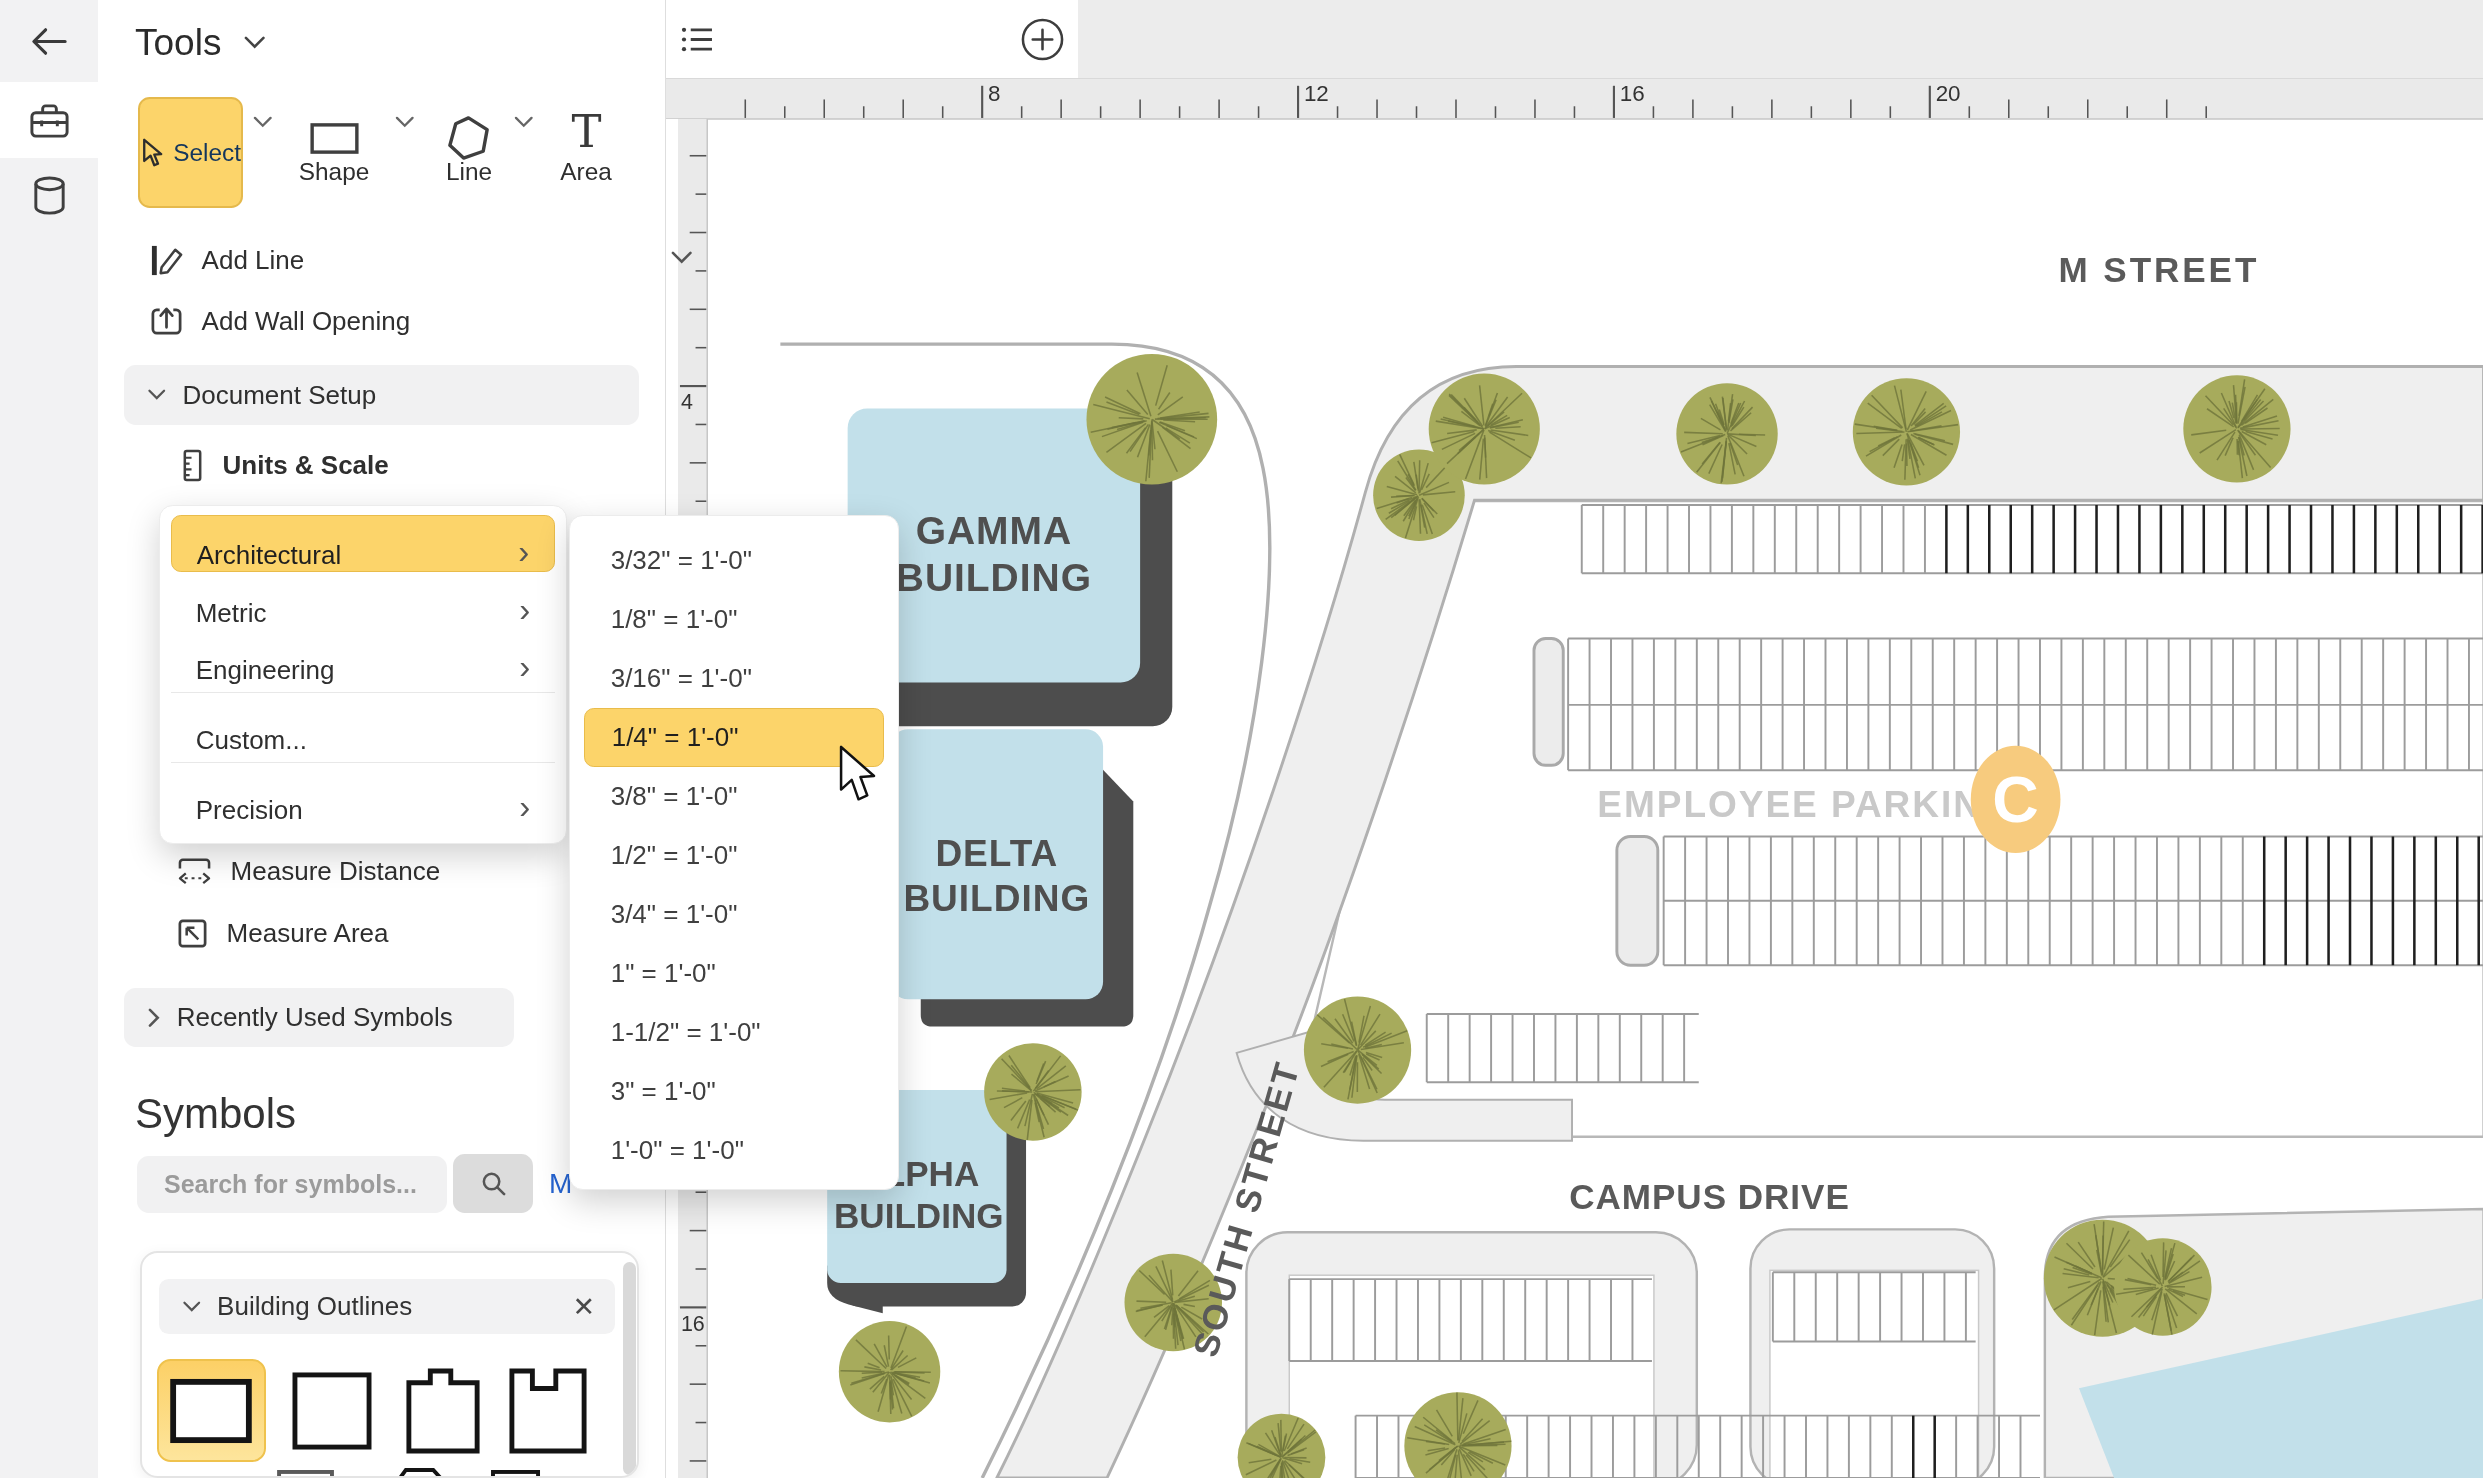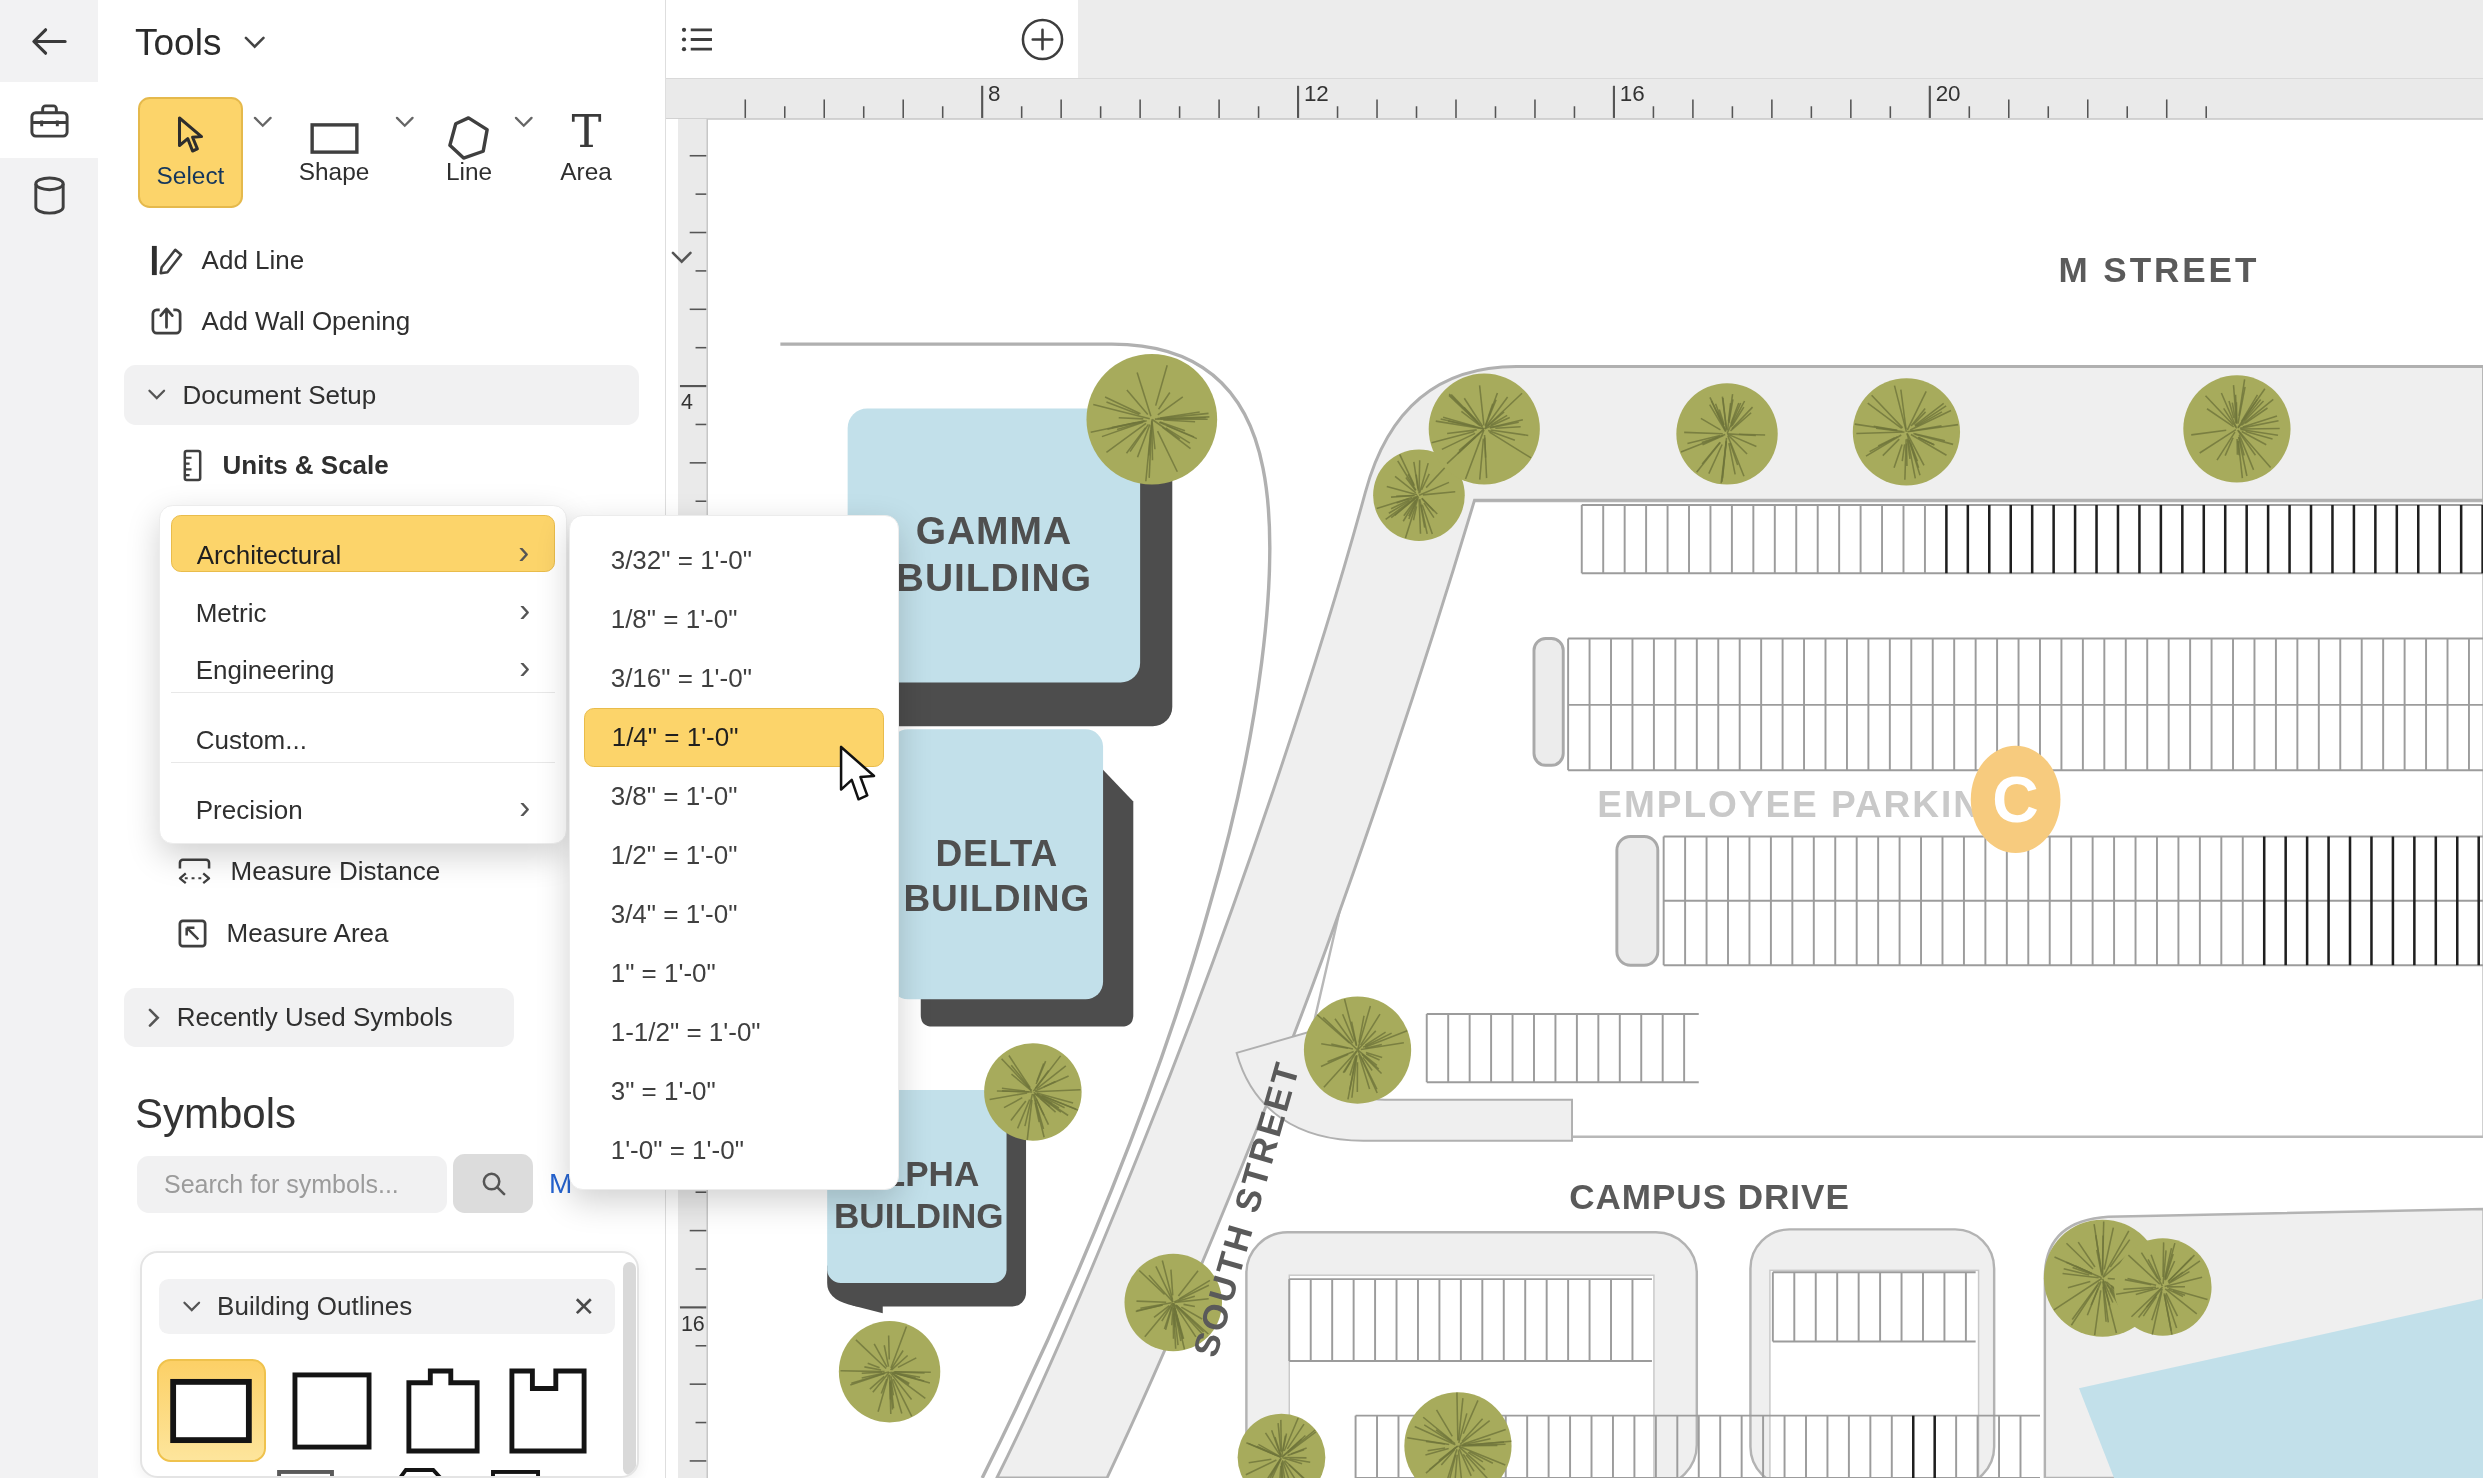--- a/index.html
+++ b/index.html
@@ -9,27 +9,27 @@
 
   
   #rail{left:0;top:0;width:98px;height:1478px;background:#f2f2f3;z-index:20;}
   #rail .white-seg{left:0;top:82px;width:98px;height:76px;background:#fff;}
   .rail-btn{width:98px;height:76px;display:flex;align-items:center;justify-content:center;}
 
   
   #panel{left:98px;top:0;width:568px;height:1478px;background:#fff;border-right:1px solid #dedede;z-index:20;box-sizing:border-box;}
   #tools-title{left:37px;top:21.5px;font-size:37px;font-weight:500;color:#2b2b2b;display:flex;align-items:center;gap:21.5px;}
   .tool-label{font-size:24.4px;color:#2f2f2f;text-align:center;}
-  #select-btn{left:40px;top:97px;width:105px;height:111px;background:#fcd46a;border:2px solid #e5b94c;border-radius:11.7px;box-sizing:border-box;display:flex;flex-direction:column;align-items:center;justify-content:center;gap:7.8px;}
+  #select-btn{left:40px;top:97px;width:105px;height:111px;background:#fcd46a;border:2px solid #e5b94c;border-radius:11.7px;box-sizing:border-box;display:flex;flex-direction:row;align-items:center;justify-content:center;gap:7.8px;}
   #select-btn .tool-label{color:#14365c;font-weight:500;}
   .row-item{display:flex;align-items:center;gap:17.6px;font-size:26px;color:#2f2f2f;}
   .bar{background:#f1f1f2;border-radius:11.7px;display:flex;align-items:center;gap:15.6px;font-size:26px;color:#2f2f2f;box-sizing:border-box;padding-left:23.4px;}
   #symbols-title{left:37px;top:1090px;font-size:42px;font-weight:500;color:#343434;}
   #search-wrap{left:39px;top:1156px;width:310px;height:57px;background:#f1f1f2;border-radius:11.7px;}
-  #search-wrap input{width:100%;height:100%;border:none;background:transparent;outline:none;font-size:25px;color:#555;padding:0 0 0 27px;font-family:"Liberation Sans",sans-serif;box-sizing:border-box;}
+  #search-wrap input{width:100%;height:100%;border:none;background:transparent;outline:none;font-size:25px;color:#555;padding:0 0 0 27px;font-family:"Liberation Sans",sans-serif;box-sizing:border-box;font-weight:bold;}
   #search-wrap input::placeholder{color:#9b9b9b;}
   #search-btn{left:355px;top:1154px;width:80px;height:59px;background:#dcdcdc;border-radius:11.7px;display:flex;align-items:center;justify-content:center;}
   #more-link{left:451px;top:1168px;font-size:28px;font-weight:500;color:#2563d0;}
   #card{left:42px;top:1251px;width:499px;height:227px;background:#fff;border:2px solid #e4e4e4;border-radius:17.6px;box-shadow:0 3.9px 13.7px rgba(0,0,0,.06);box-sizing:border-box;overflow:hidden;}
   #card-header{left:16.6px;top:26px;width:456px;height:55px;background:#f2f2f3;border-radius:9.8px;display:flex;align-items:center;gap:15.6px;font-size:26px;color:#333;padding-left:23.4px;box-sizing:border-box;}
   #card-close{margin-left:auto;margin-right:19.5px;color:#4a4a4a;font-size:27px;}
   #scroll-thumb{left:481px;top:8.8px;width:12.7px;height:213px;background:#d9d9d9;border-radius:6.8px;}
   .cell{top:106px;width:109px;height:103px;border-radius:13.7px;display:flex;align-items:center;justify-content:center;}
   .cell.sel{background:linear-gradient(#fcd066,#fde59c);border:2px solid #efc24d;box-sizing:border-box;}
 

